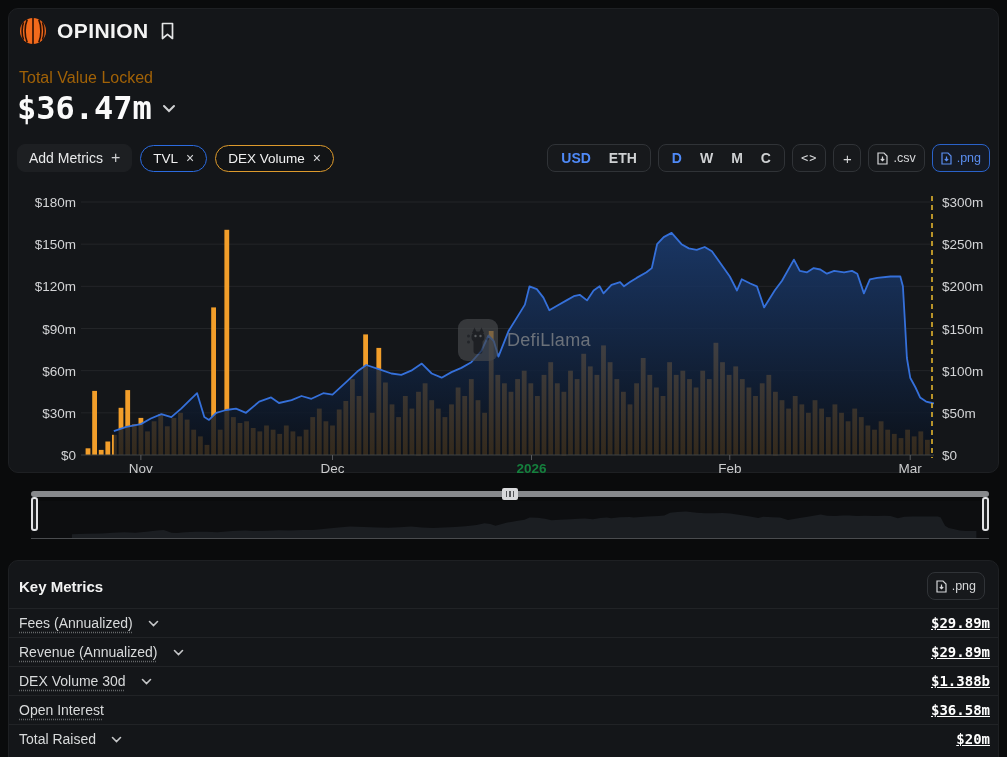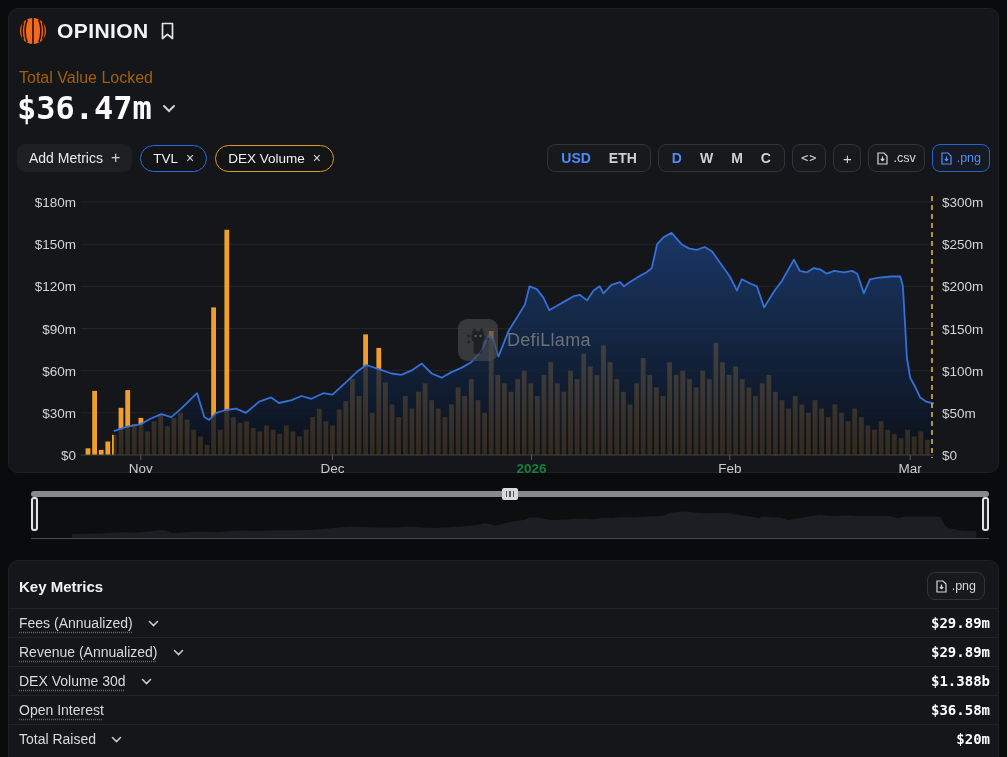--- a/index.html
+++ b/index.html
@@ -69,21 +69,21 @@
 
   
   .km-title { position:absolute; left:10px; top:17px; font-size:15px; font-weight:700; color:#f2f2f2; }
   .km-png { position:absolute; right:13px; top:11px; }
   .km-rows { position:absolute; left:0; right:0; top:47px; }
   .km-row { height:29px; display:flex; align-items:center; padding:0 8px 0 10px;
     border-top:1px solid #212326; }
   .km-label { font-size:14px; color:#d8dadb; display:inline-flex; align-items:center; gap:15px; cursor:pointer; }
   .km-label.u span.t { text-decoration:underline dotted rgba(200,202,204,.45); text-underline-offset:4px; }
   .km-value { margin-left:auto; font-family:"DejaVu Sans Mono", monospace; font-weight:bold;
-    font-size:14px; color:#ffffff; }
+    font-size:14px; color:#ffffff;text-decoration:underline; }
   .chev { display:inline-flex; }
 </style>
 </head>
 <body>
 
 <div class="card" id="chart-card">
 
   <div class="hdr">
     <span class="logo">
       <svg width="28" height="28" viewBox="0 0 28 28">

